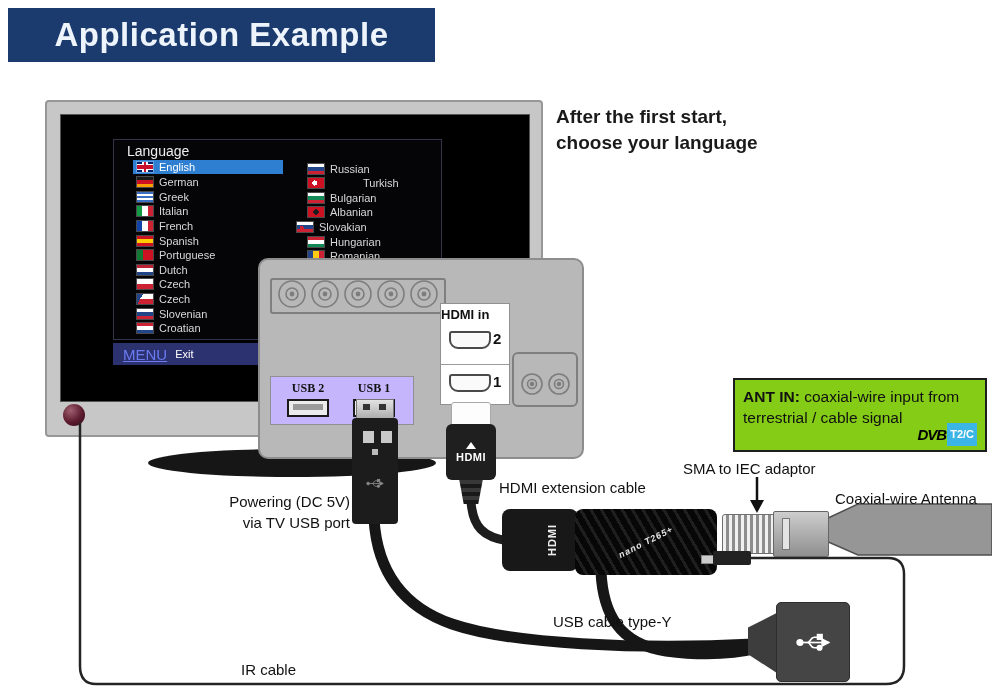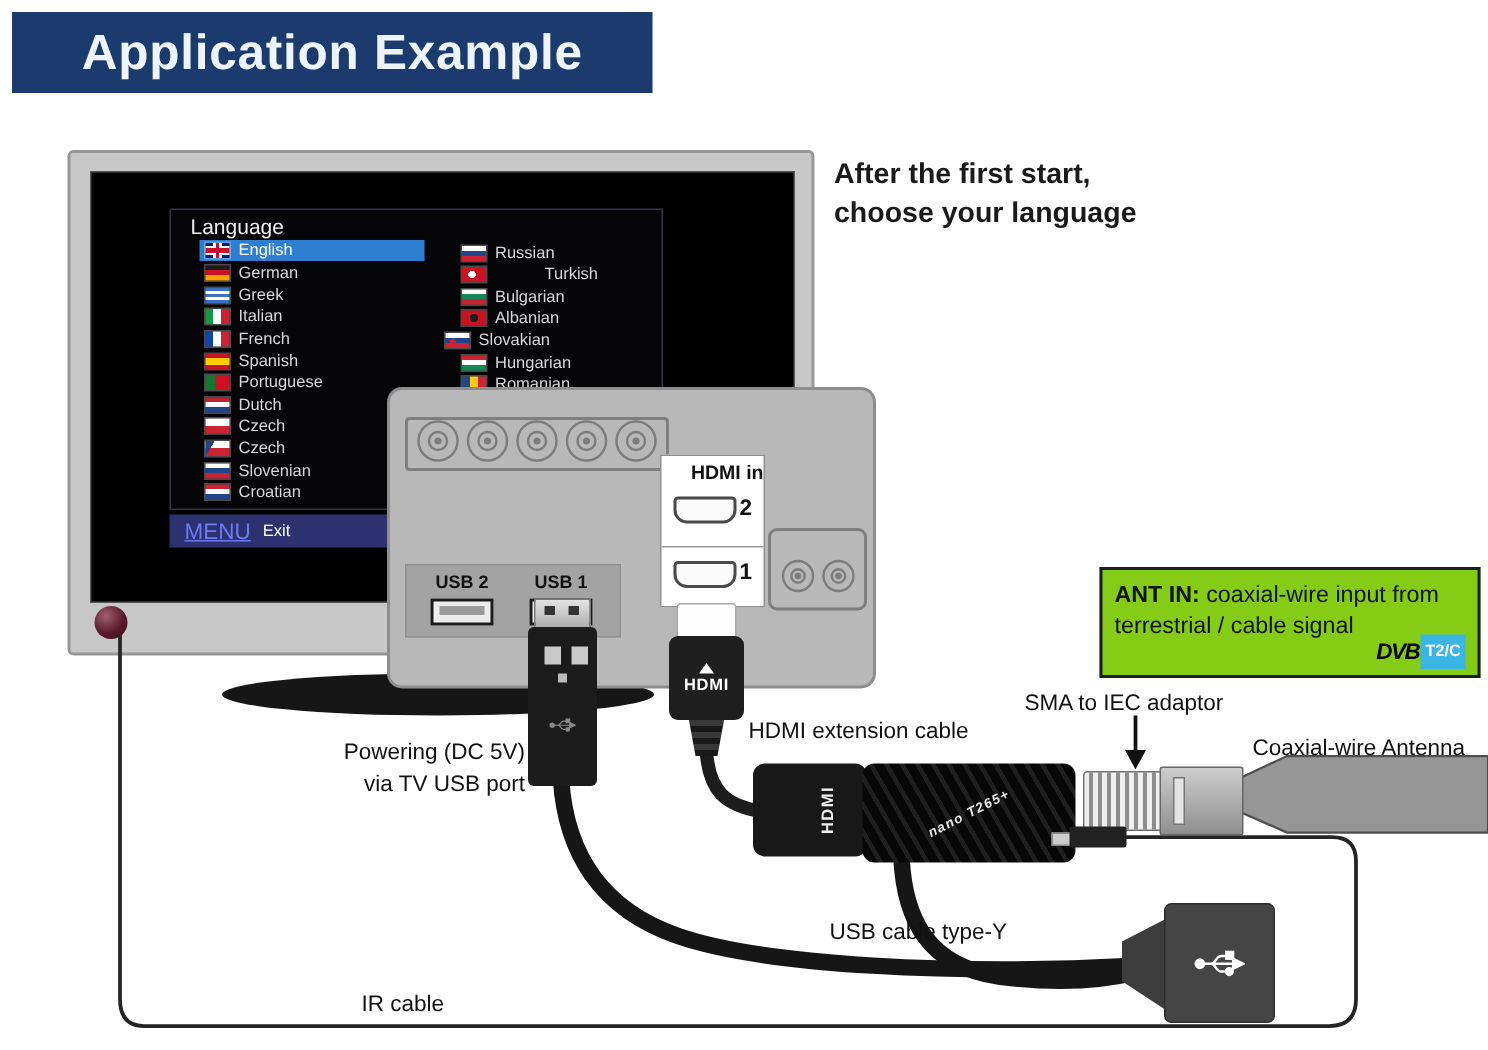--- a/index.html
+++ b/index.html
@@ -60,28 +60,28 @@
   .f-al{background:radial-gradient(circle,#1c1c1c 0 2.8px,transparent 2.9px),#cc1122;}
   .f-sk{background:radial-gradient(circle at 30% 60%,#cc2233 0 2px,transparent 2.1px),linear-gradient(#fff 33%,#224488 33% 66%,#cc2233 66%);}
   .f-hu{background:linear-gradient(#cc2233 33%,#fff 33% 66%,#118855 66%);}
   .f-ro{background:linear-gradient(to right,#224488 33%,#ffcc11 33% 66%,#cc2233 66%);}
 
   
   .back-panel{left:258px;top:258px;width:322px;height:197px;background:#b8b8b8;
               border:2px solid #8d8d8d;border-radius:10px;z-index:3;}
   .conn-strip{left:10px;top:18px;width:172px;height:32px;border:2px solid #7f7f7f;border-radius:3px;}
   .hdmi-panel{left:180px;top:43px;width:68px;height:100px;background:#fff;border:1px solid #909090;}
-  .hdmi-panel .hd-title{position:absolute;left:0;top:3px;width:100%;text-align:right;
+  .hdmi-panel .hd-title{position:absolute;left:0;top:3px;width:100%;text-align:left;
                         font-size:13px;font-weight:bold;color:#111;}
   .hdmi-port{position:absolute;width:38px;height:14px;border:2px solid #4a4a4a;background:#fafafa;
              border-radius:3px 3px 9px 9px;}
   .hd-num{position:absolute;font-size:15px;font-weight:bold;color:#111;}
   .hd-div{position:absolute;left:0;top:60px;width:100%;height:1px;background:#9a9a9a;}
   .dbl-box{left:252px;top:92px;width:62px;height:51px;border:2px solid #7f7f7f;border-radius:6px;}
-  .usb-panel{left:10px;top:116px;width:142px;height:47px;background:#a3a3a3;border:1px solid #909090;}
+  .usb-panel{left:10px;top:116px;width:142px;height:47px;background:#c4b5fd;border:1px solid #909090;font-family:Liberation Serif, serif;}
   .usb-lbl{position:absolute;top:4px;width:42px;text-align:center;font-size:12px;font-weight:bold;color:#111;}
   .usb-port{position:absolute;top:22px;width:42px;height:18px;border:2px solid #1a1a1a;background:#ececec;box-sizing:border-box;}
   .usb-port .tongue{position:absolute;left:4px;right:4px;top:3px;height:6px;background:#9a9a9a;}
 
   
   .dev{z-index:5;}
   .usb-plug-metal{left:356px;top:399px;width:36px;height:20px;border:1px solid #777;
                   background:linear-gradient(#e3e3e3,#a8a8a8);}
   .usb-plug-metal i{position:absolute;top:4px;width:7px;height:6px;background:#333;}
   .usb-plug-body{left:352px;top:418px;width:46px;height:106px;background:#1c1c1c;border-radius:4px;}

